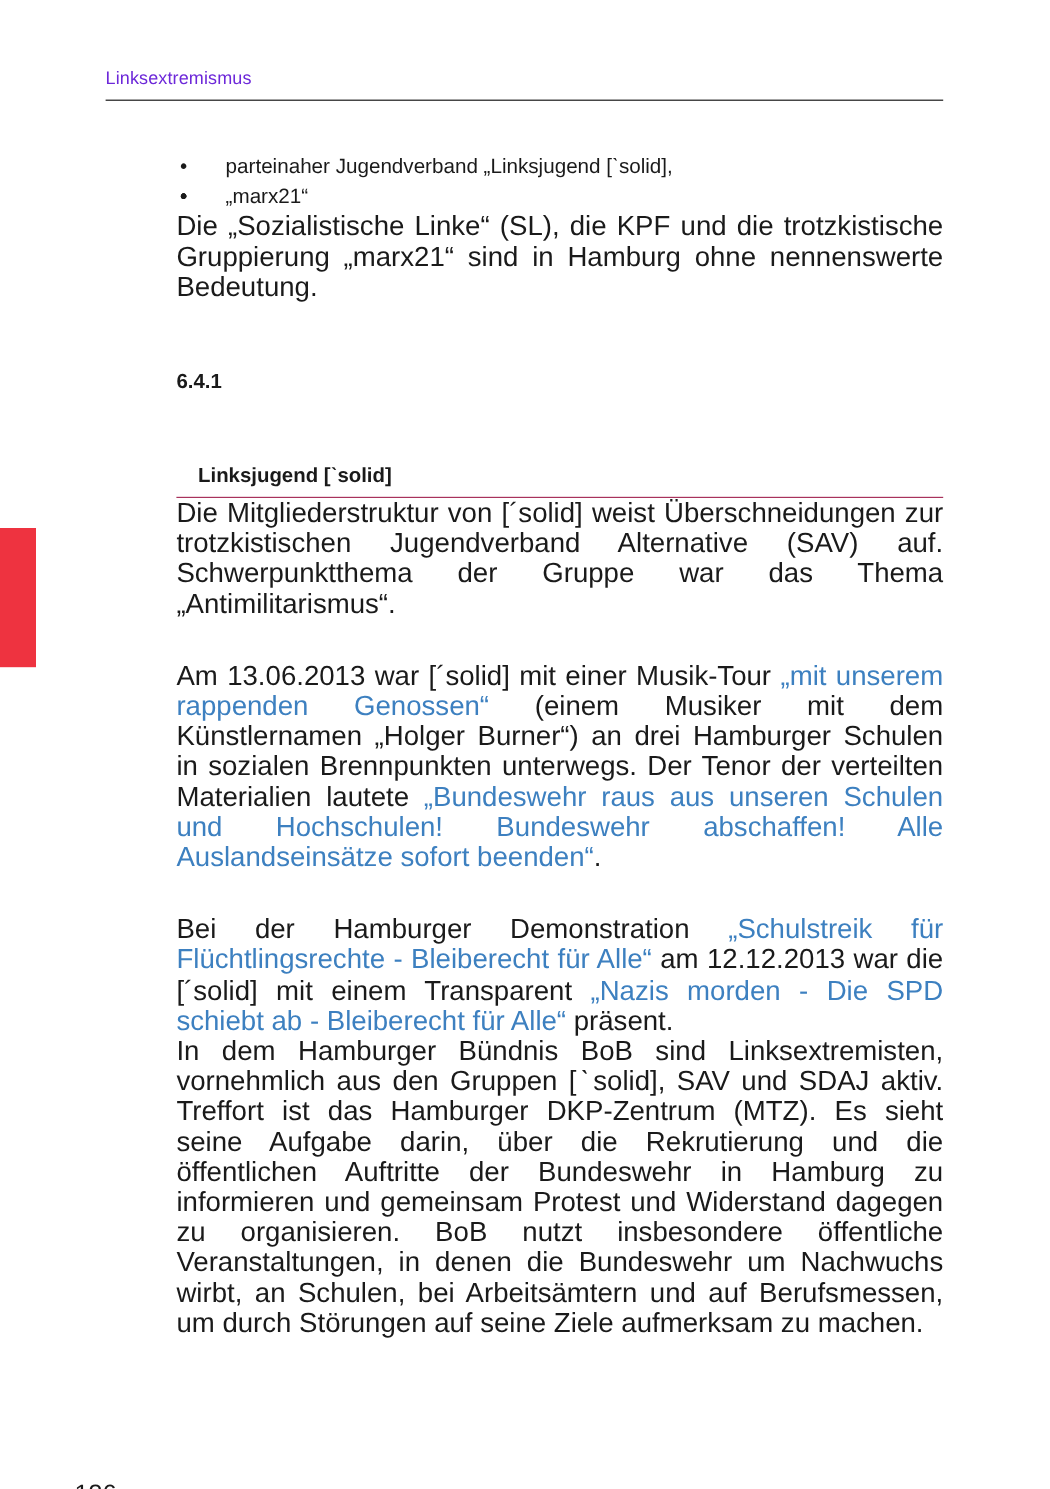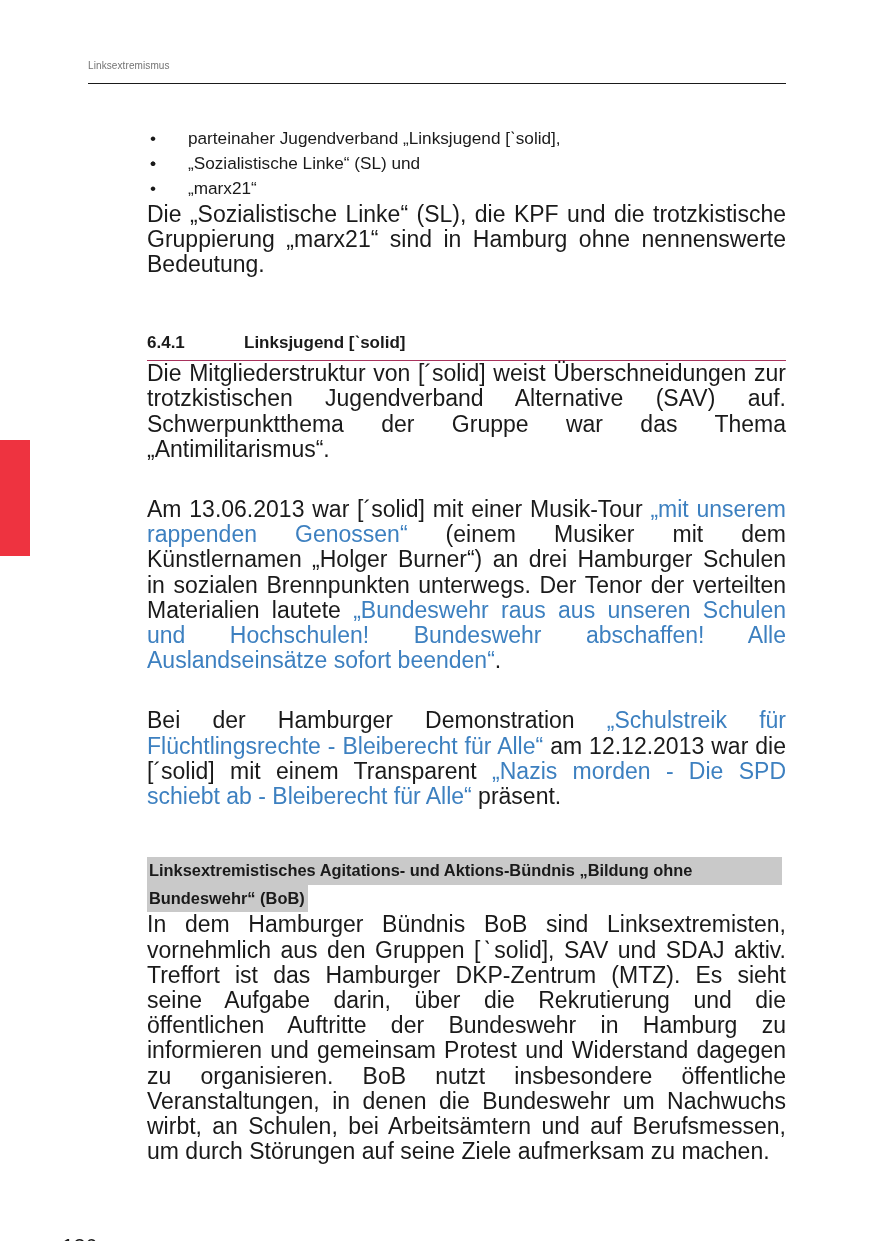--- a/index.html
+++ b/index.html
@@ -27,24 +27,24 @@
   }
 
   
   .page-header {
     position: absolute;
     left: 88px;
     top: 56px;
     width: 698px;
   }
   .page-header .header-title {
-    font-size: 10px;
+    font-size: 15px;
     line-height: 19px;
     letter-spacing: 0.1px;
-    color: #737373;
+    color: #6d28d9;
     padding-bottom: 8px;
   }
   .page-header .header-rule {
     height: 1.4px;
     background: #1a1a1a;
     width: 100%;
   }
 
   
   .content {
@@ -94,20 +94,21 @@
   
   .section-heading {
     margin-top: 55px;
     padding-bottom: 6px;
     border-bottom: 1.6px solid #a8325c;
     font-weight: bold;
     font-size: 17px;
     line-height: 22px;
     color: #1a1a1a;
     display: flex;
+    flex-direction: column;
   }
   .section-heading .sec-num {
     width: 79px;
     flex: 0 0 79px;
   }
   .section-heading .sec-title { flex: 1 1 auto; margin-left: 18px; }
 
   .after-heading { margin-top: 26px; }
 
   
@@ -168,43 +169,38 @@
   <ul class="bullet-list">
     <li>
       <span class="bullet-dot">•</span>
       <span>parteinaher Jugendverband „Linksjugend [ˋsolid],</span>
     </li>
     <li>
       <span class="bullet-dot">•</span>
     </li>
     <li>
       <span class="bullet-dot">•</span>
-      <span>„Sozialistische Linke“ (SL) und</span>
     </li>
     <li>
       <span class="bullet-dot">•</span>
       <span>„marx21“</span>
     </li>
   </ul>
 
   <p class="body after-list">Die „Sozialistische Linke“ (SL), die KPF und die trotzkistische Gruppierung „marx21“ sind in Hamburg ohne nennenswerte Bedeutung.</p>
 
   <div class="section-heading">
     <span class="sec-num">6.4.1</span>
     <span class="sec-title">Linksjugend [ˋsolid]</span>
   </div>
 
   <p class="body after-heading">Die Mitgliederstruktur von [´solid] weist Überschneidungen zur trotzkistischen Jugendverband Alternative (SAV) auf. Schwerpunktthema der Gruppe war das Thema „Antimilitarismus“.</p>
 
   <p class="body para-gap"><span>Am 13.06.2013 war [´solid] mit einer Musik-Tour </span><span class="blue">„mit unserem rappenden Genossen“</span><span> (einem Musiker mit dem Künstlernamen „Holger Burner“) an drei Hamburger Schulen in sozialen Brennpunkten unterwegs. Der Tenor der verteilten Materialien lautete </span><span class="blue">„Bundeswehr raus aus unseren Schulen und Hochschulen! Bundeswehr abschaffen! Alle Auslandseinsätze sofort beenden“</span><span>.</span></p>
 
   <p class="body para-gap"><span>Bei der Hamburger Demonstration </span><span class="blue">„Schulstreik für Flüchtlingsrechte - Bleiberecht für Alle“</span><span> am 12.12.2013 war die [´solid] mit einem Transparent </span><span class="blue">„Nazis morden - Die SPD schiebt ab - Bleiberecht für Alle“</span><span> präsent.</span></p>
 
-  <div class="highlight-heading">
-    <span class="hl-line1"><span class="hl">Linksextremistisches Agitations- und Aktions-Bündnis „Bildung ohne</span></span>
-    <span class="hl-line2"><span class="hl">Bundeswehr“  (BoB)</span></span>
-  </div>
 
   <p class="body after-hl-heading">In dem Hamburger Bündnis BoB sind Linksextremisten, vornehmlich aus den Gruppen [ˋsolid], SAV und SDAJ aktiv. Treffort ist das Hamburger DKP-Zentrum (MTZ). Es sieht seine Aufgabe darin, über die Rekrutierung und die öffentlichen Auftritte der Bundeswehr in Hamburg zu informieren und gemeinsam Protest und Widerstand dagegen zu organisieren. BoB nutzt insbesondere öffentliche Veranstaltungen, in denen die Bundeswehr um Nachwuchs wirbt, an Schulen, bei Arbeitsämtern und auf Berufsmessen, um durch Störungen auf seine Ziele aufmerksam zu machen.</p>
 
 </div>
 
 <div class="page-number">136</div>
 
 </body></html>

